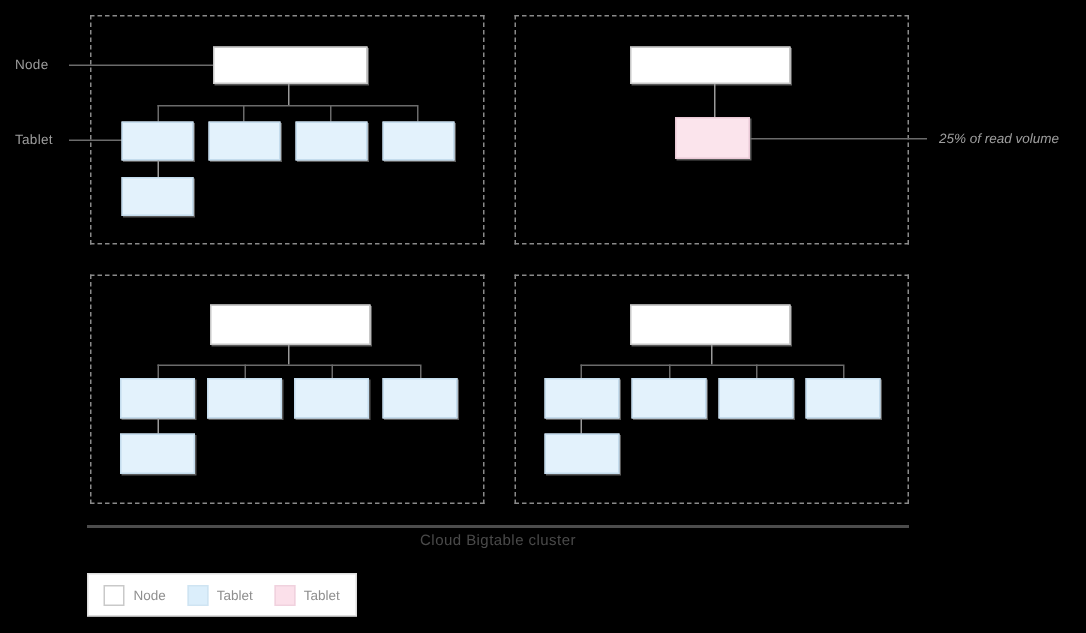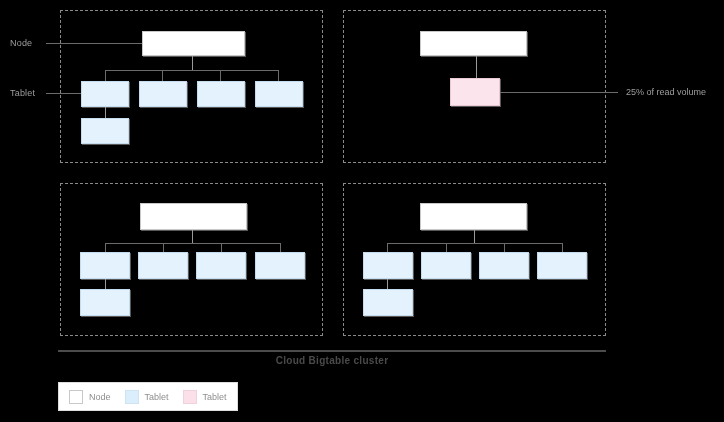--- a/index.html
+++ b/index.html
@@ -67,40 +67,41 @@
     height: 1px;
     background: #6b6b6b;
   }
 
   
   .callout-text {
     position: absolute;
     color: #9e9e9e;
     font-size: 9px;
     white-space: nowrap;
+    font-style: italic;
   }
 
   
   .cluster-rule {
     position: absolute;
     left: 58px;
     top: 350px;
     width: 548px;
     height: 2px;
     background: #4c4c4c;
   }
   .cluster-label {
     position: absolute;
     left: 0;
     top: 355px;
     width: 664px;
     text-align: center;
     color: #4a4a4a;
     font-size: 10px;
-    font-weight: bold;
+    font-weight: normal;
     letter-spacing: .3px;
   }
 
   
   .legend {
     position: absolute;
     left: 58px;
     top: 382px;
     height: 29px;
     background: #ffffff;

